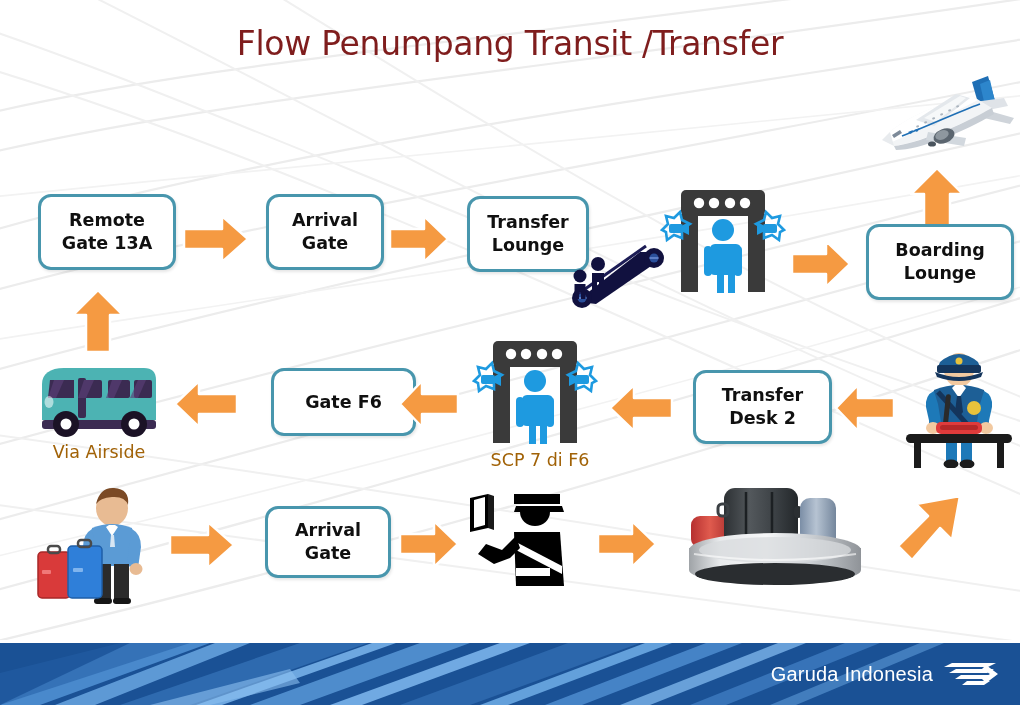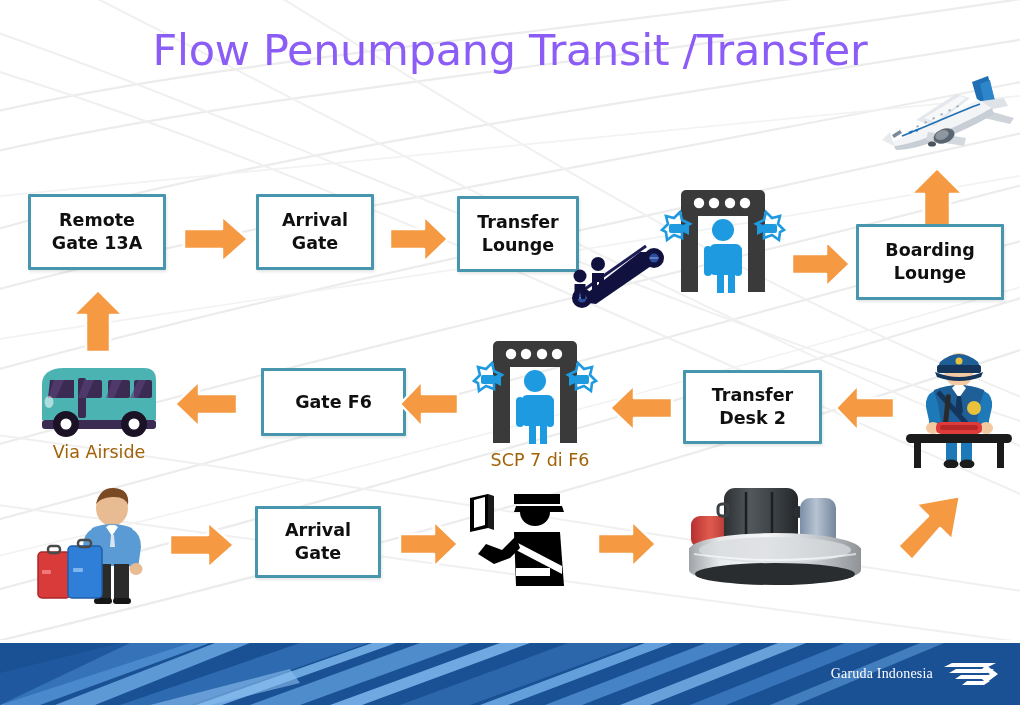--- a/index.html
+++ b/index.html
@@ -26,39 +26,40 @@
   
   #title {
     position: absolute;
     left: 0; top: 22px;
     width: 1020px;
     text-align: center;
     z-index: 5;
   }
   #title .line {
     font-family: "DejaVu Sans", sans-serif;
-    font-size: 43px;
+    font-size: 33px;
     font-weight: 400;
-    color: #8b5cf6;
+    color: #7f1d1d;
     line-height: 1.32;
     letter-spacing: -0.3px;
   }
 
   
   .flowbox {
     position: absolute;
     background: #ffffff;
     border: 3px solid #4896ad;
-    border-radius: 1px;
+    border-radius: 13px;
     display: flex;
     align-items: center;
     justify-content: center;
     text-align: center;
     z-index: 6;
     box-shadow: 1px 2px 3px rgba(0,0,0,0.10);
+    margin-left: 10px;
   }
   .flowbox span {
     font-family: "DejaVu Sans", sans-serif;
     font-weight: bold;
     font-size: 17.5px;
     color: #101010;
     line-height: 1.3;
     padding: 0 6px;
   }
 
@@ -91,22 +92,22 @@
   #footer-brand {
     position: absolute;
     right: 22px; top: 50%;
     transform: translateY(-50%);
     display: flex;
     align-items: center;
     gap: 9px;
     z-index: 3;
   }
   #footer-brand .brandtext {
-    font-family: Liberation Serif, serif;
-    font-size: 14px;
+    font-family: Liberation Sans, sans-serif;
+    font-size: 20px;
     color: #ffffff;
     letter-spacing: 0.2px;
     white-space: nowrap;
   }
 </style>
 </head>
 <body>
 
 <div id="slide">
 

